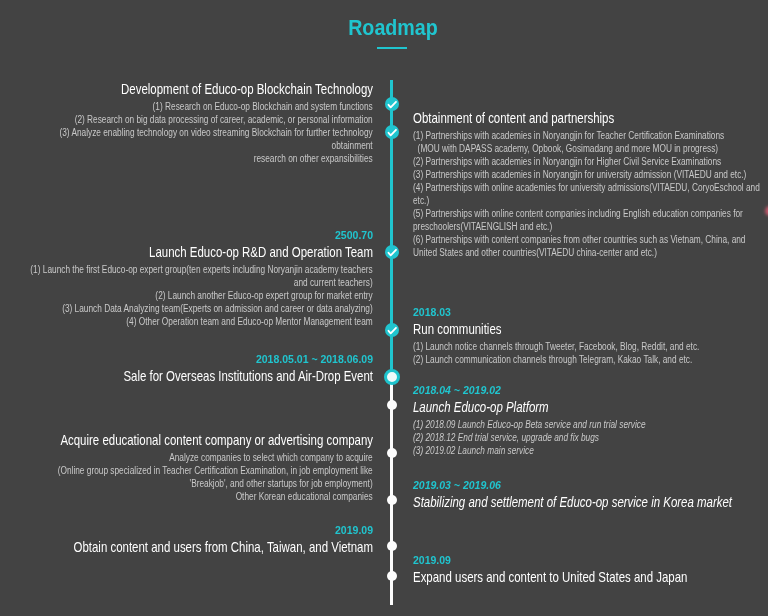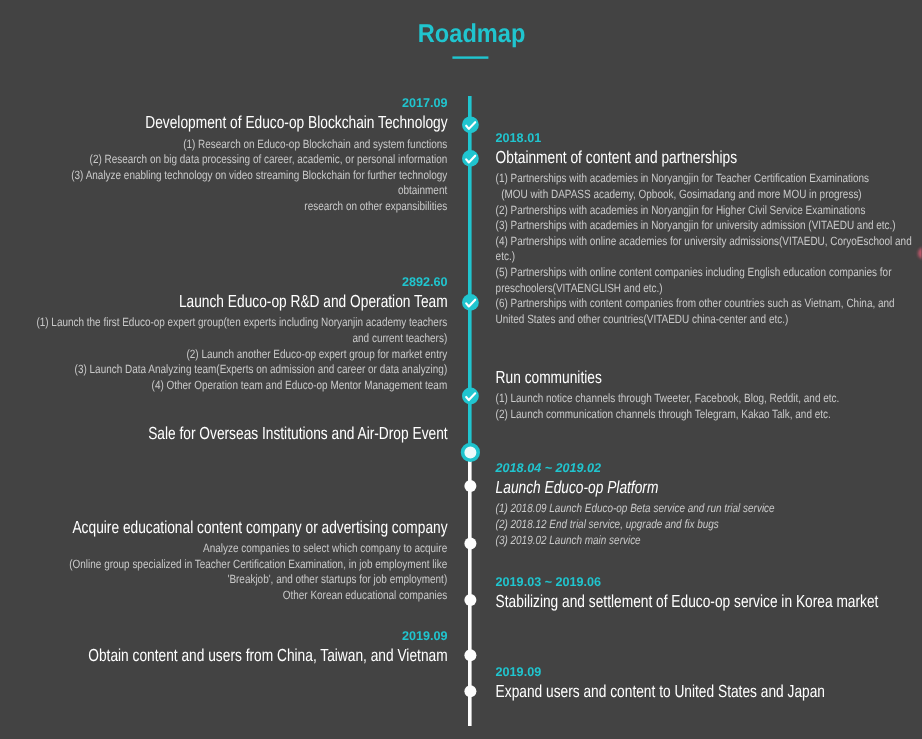--- a/index.html
+++ b/index.html
@@ -83,84 +83,84 @@
         <div class="mark mark-dot" style="top: 324.5px;"></div>
         <div class="mark mark-dot" style="top: 373px;"></div>
         <div class="mark mark-dot" style="top: 420px;"></div>
         <div class="mark mark-dot" style="top: 465.5px;"></div>
         <div class="mark mark-dot" style="top: 495.5px;"></div>
       </div>
   </div>
 
   <div id="entries">
       <div class="entry left" style="top: 79px; width: 350px;">
-        <div class="e-date">2017.09</div>
         <div class="e-head" style="width: 443.038px; margin-left: -93.038px;">Development of Educo-op Blockchain Technology</div>
         <div class="e-body" style="width: 421.687px; margin-left: -71.6867px;">
           <p>(1) Research on Educo-op Blockchain and system functions</p>
           <p>(2) Research on big data processing of career, academic, or personal information</p>
           <p>(3) Analyze enabling technology on video streaming Blockchain for further technology obtainment</p>
           <p>research on other expansibilities</p>
         </div>
       </div>
       <div class="entry left" style="top: 228px; width: 350px;">
-        <div class="e-date">2892.60</div>
+        <div class="e-date">2500.70</div>
         <div class="e-head" style="width: 443.038px; margin-left: -93.038px;">Launch Educo-op R&amp;D and Operation Team</div>
         <div class="e-body" style="width: 421.687px; margin-left: -71.6867px;">
           <p>(1) Launch the first Educo-op expert group(ten experts including Noryanjin academy teachers and current teachers)</p>
           <p>(2) Launch another Educo-op expert group for market entry</p>
           <p>(3) Launch Data Analyzing team(Experts on admission and career or data analyzing)</p>
           <p>(4) Other Operation team and Educo-op Mentor Management team</p>
         </div>
       </div>
       <div class="entry left" style="top: 352px; width: 350px;">
+        <div class="e-date">2018.05.01 ~ 2018.06.09</div>
         <div class="e-head" style="width: 443.038px; margin-left: -93.038px;">Sale for Overseas Institutions and Air-Drop Event</div>
       </div>
       <div class="entry left" style="top: 430px; width: 350px;">
         <div class="e-head" style="width: 443.038px; margin-left: -93.038px;">Acquire educational content company or advertising company</div>
         <div class="e-body" style="width: 421.687px; margin-left: -71.6867px;">
           <p>Analyze companies to select which company to acquire</p>
           <p>(Online group specialized in Teacher Certification Examination, in job employment like 'Breakjob', and other startups for job employment)</p>
           <p>Other Korean educational companies</p>
         </div>
       </div>
       <div class="entry left" style="top: 523px; width: 350px;">
         <div class="e-date">2019.09</div>
         <div class="e-head" style="width: 443.038px; margin-left: -93.038px;">Obtain content and users from China, Taiwan, and Vietnam</div>
       </div>
       <div class="entry right" style="top: 108px; width: 348px;">
-        <div class="e-date">2018.01</div>
         <div class="e-head" style="width: 440.506px;">Obtainment of content and partnerships</div>
         <div class="e-body" style="width: 419.277px;">
           <p>(1) Partnerships with academies in Noryangjin for Teacher Certification Examinations</p>
           <p>  (MOU with DAPASS academy, Opbook, Gosimadang and more MOU in progress)</p>
           <p>(2) Partnerships with academies in Noryangjin for Higher Civil Service Examinations</p>
           <p>(3) Partnerships with academies in Noryangjin for university admission (VITAEDU and etc.)</p>
           <p>(4) Partnerships with online academies for university admissions(VITAEDU, CoryoEschool and etc.)</p>
           <p>(5) Partnerships with online content companies including English education companies for preschoolers(VITAENGLISH and etc.)</p>
           <p>(6) Partnerships with content companies from other countries such as Vietnam, China, and United States and other countries(VITAEDU china-center and etc.)</p>
         </div>
       </div>
       <div class="entry right" style="top: 305px; width: 348px;">
+        <div class="e-date">2018.03</div>
         <div class="e-head" style="width: 440.506px;">Run communities</div>
         <div class="e-body" style="width: 419.277px;">
           <p>(1) Launch notice channels through Tweeter, Facebook, Blog, Reddit, and etc.</p>
           <p>(2) Launch communication channels through Telegram, Kakao Talk, and etc.</p>
         </div>
       </div>
       <div class="entry right" style="top: 383px; width: 348px; font-style: italic;">
         <div class="e-date">2018.04 ~ 2019.02</div>
         <div class="e-head" style="width: 440.506px;">Launch Educo-op Platform</div>
         <div class="e-body" style="width: 419.277px;">
           <p>(1) 2018.09 Launch Educo-op Beta service and run trial service</p>
           <p>(2) 2018.12 End trial service, upgrade and fix bugs</p>
           <p>(3) 2019.02 Launch main service</p>
         </div>
       </div>
-      <div class="entry right" style="top: 478px; width: 348px;">
+      <div class="entry right" style="top: 478px; width: 348px; font-style: italic;">
         <div class="e-date">2019.03 ~ 2019.06</div>
         <div class="e-head" style="width: 440.506px;">Stabilizing and settlement of Educo-op service in Korea market</div>
       </div>
       <div class="entry right" style="top: 553px; width: 348px;">
         <div class="e-date">2019.09</div>
         <div class="e-head" style="width: 440.506px;">Expand users and content to United States and Japan</div>
       </div>
     </div>
   <div class="reddot"></div>
 </div>

